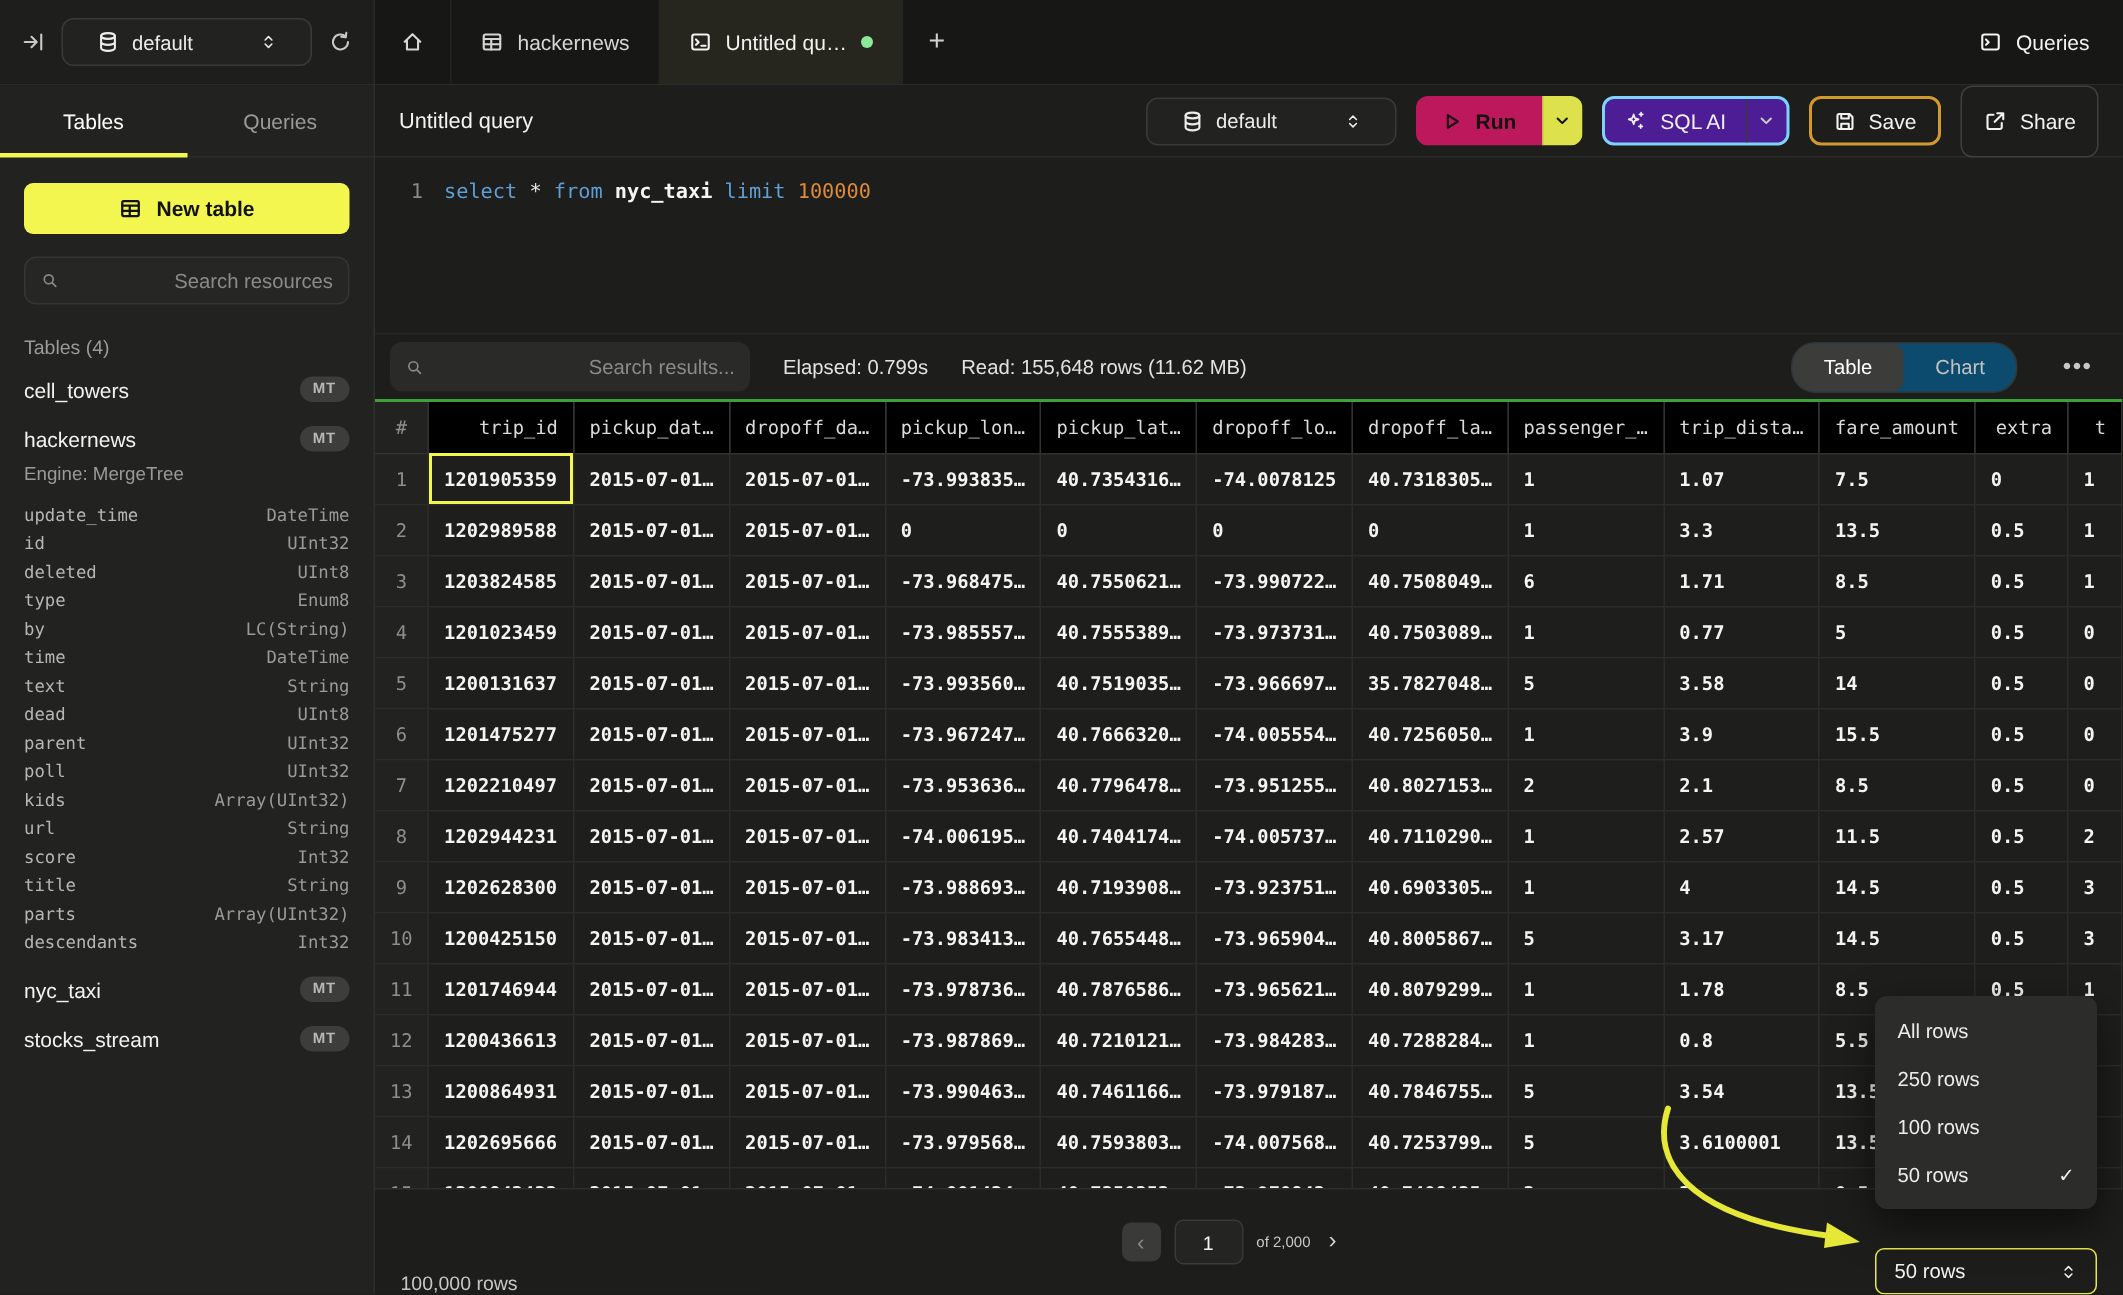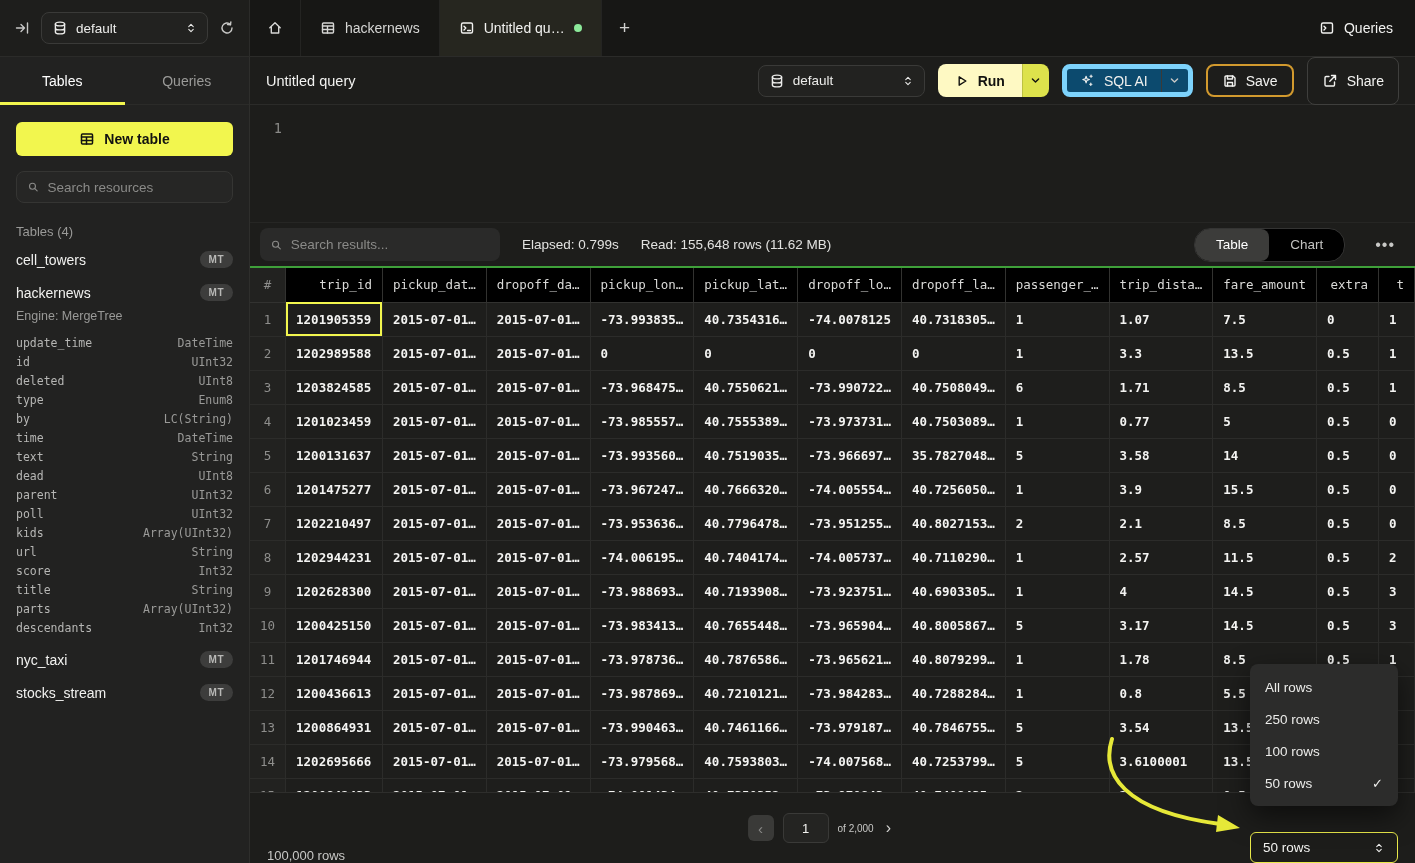--- a/index.html
+++ b/index.html
@@ -5,74 +5,74 @@
   * { margin:0; padding:0; box-sizing:border-box; }
   html,body { width:1415px; height:863px; overflow:hidden; }
   body { background:#1d1d1b; color:#e8e8e6; font-family:"Liberation Sans",sans-serif; position:relative; }
   svg { display:block; }
   .ic { width:16px; height:16px; stroke:currentColor; fill:none; stroke-width:1.4; stroke-linecap:round; stroke-linejoin:round; }
 
   
   .topbar { position:absolute; top:0; left:0; width:1415px; height:57px; display:flex; align-items:stretch; background:#171715; border-bottom:1px solid #2b2b29; }
   .tb-left { width:250px; background:#1e1e1c; border-right:1px solid #2b2b29; display:flex; align-items:center; gap:11px; padding:0 14px; }
   .icon-btn { color:#c8c8c6; display:flex; align-items:center; justify-content:center; cursor:pointer; }
-  .db-select { flex:1; display:flex; align-items:center; gap:8px; border:1px solid #3a3a38; border-radius:8px; height:32px; padding:0 10px; color:#ececea; font-size:13.5px; background:#222220; cursor:pointer; }
+  .db-select { flex:1; display:flex; align-items:center; gap:8px; border:1px solid #3a3a38; border-radius:8px; height:32px; padding:0 22px; color:#ececea; font-size:13.5px; background:#222220; cursor:pointer; }
   .db-select .grow { flex:1; }
   .tabstrip { flex:1; display:flex; align-items:stretch; }
   .tab { display:flex; align-items:center; gap:9px; padding:0 19px; border-right:1px solid #242422; color:#d6d6d4; font-size:14px; cursor:pointer; }
   .tab.active { background:#26261f; color:#f2f2f0; }
   .dot { width:8px; height:8px; border-radius:50%; background:#8ce99a; }
   .tab-plus { width:46px; display:flex; align-items:center; justify-content:center; color:#d0d0ce; font-size:19px; cursor:pointer; }
   .tb-right { display:flex; align-items:center; gap:9px; padding:0 22px; color:#f2f2f0; font-size:14px; cursor:pointer; }
 
   
   .sidebar { position:absolute; top:57px; left:0; width:250px; bottom:0; background:#222221; border-right:1px solid #2e2e2c; }
   .sb-tabs { height:48px; display:flex; border-bottom:1px solid #2b2b29; }
   .sb-tab { width:50%; display:flex; align-items:center; justify-content:center; font-size:14px; color:#9a9a98; cursor:pointer; position:relative; }
   .sb-tab.active { color:#ffffff; }
   .sb-tab.active::after { content:""; position:absolute; left:0; right:0; bottom:-1px; height:3px; background:#f2f64e; }
   .new-table-btn { margin:17px 16px 0; height:34px; background:#f2f64e; border-radius:6px; color:#121210; font-size:14px; font-weight:bold; display:flex; align-items:center; justify-content:center; gap:9px; cursor:pointer; }
   .search-box { margin:15px 16px 0; height:32px; background:#262625; border:1px solid #353533; border-radius:8px; display:flex; align-items:center; gap:8px; padding:0 10px; color:#8a8a88; }
-  .search-box input { border:none; outline:none; background:transparent; color:#d0d0ce; font-size:13.5px; width:100%; font-family:"Liberation Sans",sans-serif; }
+  .search-box input { border:none; outline:none; background:transparent; color:#d0d0ce; font-size:13.5px; width:100%; font-family:"Liberation Sans",sans-serif;text-align:right; }
   .search-box input::placeholder { color:#8a8a88; }
   .section-label { margin:21px 16px 4px; color:#9a9a98; font-size:13px; }
   .table-item { display:flex; align-items:center; justify-content:space-between; padding:8px 16px; font-size:14px; color:#f2f2f0; cursor:pointer; }
   .badge { background:#3d3d3c; color:#b8b8b6; font-size:10px; font-weight:bold; padding:3px 9px; border-radius:10px; letter-spacing:.5px; }
   .engine-line { padding:0 16px 8px; color:#9a9a98; font-size:12.5px; }
   .cols { padding:2px 0 6px; }
   .col-row { display:flex; justify-content:space-between; padding:2.5px 16px; font-family:"DejaVu Sans Mono",monospace; font-size:11.5px; color:#b6b6b4; }
   .col-type { color:#9a9a98; }
 
   
   .main { position:absolute; top:57px; left:250px; right:0; bottom:0; display:flex; flex-direction:column; background:#1d1d1b; }
   .query-header { height:48px; border-bottom:1px solid #2b2b29; display:flex; align-items:center; gap:13px; padding:0 16px; flex:none; }
   .q-title { font-size:14.5px; color:#f2f2f0; }
   .spacer { flex:1; }
   .hdr-db { width:167px; flex:none; }
   .run-btn { display:flex; height:33px; border-radius:8px; overflow:hidden; cursor:pointer; flex:none; }
-  .run-main { background:#fef9c3; color:#131310; display:flex; align-items:center; gap:9px; padding:0 17px; font-size:14px; font-weight:bold; }
+  .run-main { background:#be185d; color:#131310; display:flex; align-items:center; gap:9px; padding:0 17px; font-size:14px; font-weight:bold; }
   .run-caret { background:#dde24c; width:27px; display:flex; align-items:center; justify-content:center; color:#131310; border-left:1px solid rgba(0,0,0,.14); }
-  .sqlai-btn { height:33px; border:5px solid #7dd3fc; border-radius:8px; display:flex; align-items:stretch; background:#0c4a6e; cursor:pointer; flex:none; }
+  .sqlai-btn { height:33px; border:2px solid #7dd3fc; border-radius:8px; display:flex; align-items:stretch; background:#4c1d95; cursor:pointer; flex:none; }
   .sqlai-main { display:flex; align-items:center; gap:9px; padding:0 13px; font-size:14px; color:#f0f0ee; }
   .sqlai-caret { width:27px; border-left:1px solid #3a3a38; display:flex; align-items:center; justify-content:center; color:#c8c8c6; }
   .save-btn { height:33px; border:2px solid #d29a2e; border-radius:8px; display:flex; align-items:center; gap:8px; padding:12px 14px; font-size:14px; color:#f2f2f0; cursor:pointer; flex:none; }
   .share-btn { height:48px; border:1px solid #3f3f3d; border-radius:8px; display:flex; align-items:center; gap:9px; padding:0 14px; font-size:14px; color:#f2f2f0; cursor:pointer; flex:none; }
 
   .editor { height:117px; flex:none; display:flex; padding-top:15px; font-family:"DejaVu Sans Mono",monospace; font-size:13.5px; cursor:text; }
   .ln { width:32px; text-align:right; color:#8a8a88; flex:none; }
   .code { margin-left:14px; white-space:pre; }
   .tok-kw { color:#5f9fd6; }
   .tok-pl { color:#e8e8e6; }
   .tok-ident { color:#f5f5f3; font-weight:bold; }
   .tok-num { color:#e08b3c; }
 
   .results-toolbar { height:44px; flex:none; display:flex; align-items:center; border-top:1px solid #262624; padding:0 12px 0 10px; gap:22px; }
   .rt-search { width:240px; height:33px; background:#2a2a29; border:none; border-radius:8px; margin:0; }
   .rt-stats { color:#e2e2e0; font-size:13.5px; }
-  .seg { margin-left:auto; display:flex; align-items:center; height:34px; border:1px solid #343433; border-radius:16px; background:#000000; overflow:hidden; }
+  .seg { margin-left:auto; display:flex; align-items:center; height:34px; border:1px solid #343433; border-radius:16px; background:#0c4a6e; overflow:hidden; }
   .seg-item { height:100%; display:flex; align-items:center; padding:0 21px; font-size:13.5px; color:#c2c2c0; cursor:pointer; }
   .seg-item.active { background:#3c3c3a; color:#ffffff; border-radius:8px; }
   .more-btn { color:#c8c8c6; font-size:16px; letter-spacing:1px; padding:0 8px; cursor:pointer; }
 
   .grid-area { flex:1; overflow:hidden; border-top:2px solid #3fa03a; position:relative; }
   table.grid { border-collapse:collapse; table-layout:fixed; font-family:"DejaVu Sans Mono",monospace; font-size:12.5px; }
   table.grid th { height:34px; background:#000000; color:#dadad8; font-weight:normal; text-align:right; padding:0 10px; border-right:1px solid #323230; border-bottom:1px solid #323230; white-space:nowrap; overflow:hidden; }
   table.grid td { height:34px; color:#f4f4f2; font-weight:bold; padding:0 10px; border-right:1px solid #2c2c2a; border-bottom:1px solid #2c2c2a; white-space:nowrap; overflow:hidden; background:#1e1e1c; }
   table.grid .rownum { color:#8e8e8c; text-align:center; font-weight:normal; background:#222220; }
   table.grid th.rownum { text-align:center; }
@@ -320,20 +320,21 @@
       <svg class="ic" viewBox="0 0 16 16">
           <path d="M7 3.5H4.2A1.2 1.2 0 0 0 3 4.7v7.1A1.2 1.2 0 0 0 4.2 13h7.1a1.2 1.2 0 0 0 1.2-1.2V9"></path>
           <path d="M9.5 2.5H13.5V6.5M13.2 2.8L7.8 8.2"></path>
         </svg>
       <span>Share</span>
     </div>
   </div>
 
   <div class="editor">
     <div class="ln">1</div>
+    <div class="code" id="code-line"><span class="tok-kw">select</span><span class="tok-pl"> </span><span class="tok-pl">*</span><span class="tok-pl"> </span><span class="tok-kw">from</span><span class="tok-pl"> </span><span class="tok-ident">nyc_taxi</span><span class="tok-pl"> </span><span class="tok-kw">limit</span><span class="tok-pl"> </span><span class="tok-num">100000</span></div>
   </div>
 
   <div class="results-toolbar">
     <div class="search-box rt-search">
       <svg class="ic" viewBox="0 0 16 16" style="width:14px;height:14px">
           <circle cx="7" cy="7" r="3.8"></circle>
           <path d="M10 10l3 3"></path>
         </svg>
       <input type="text" placeholder="Search results..." style="">
     </div>

